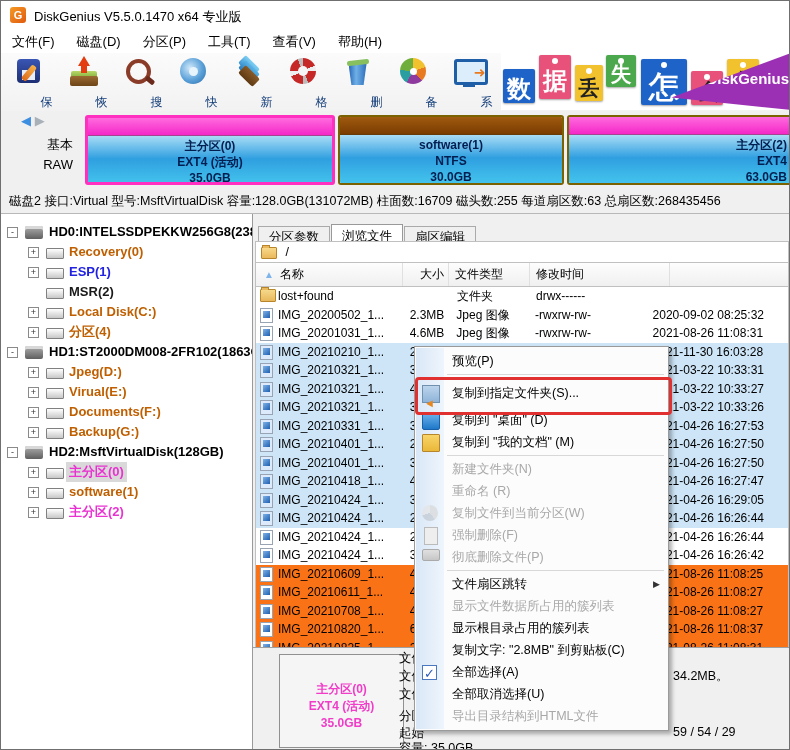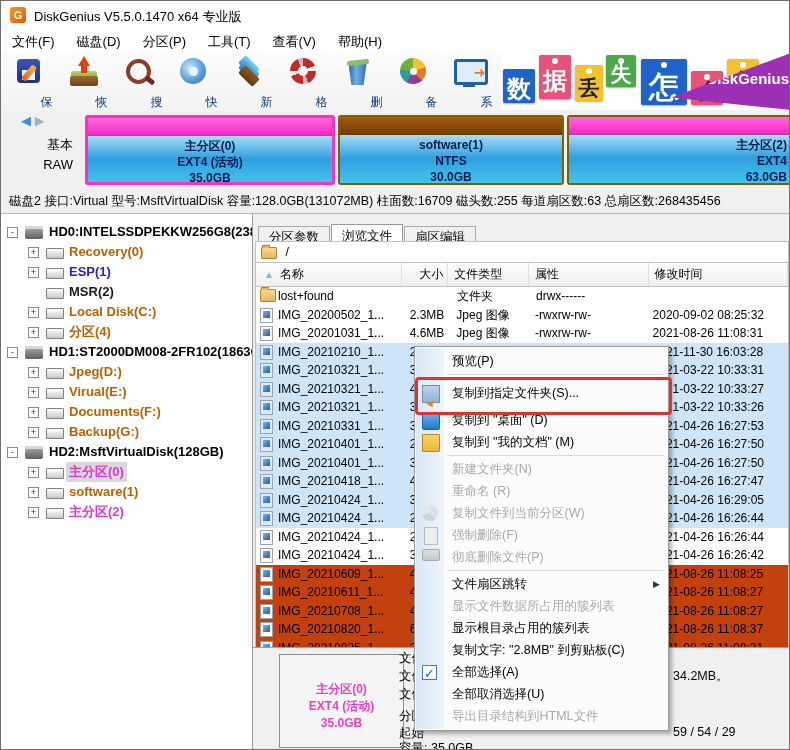--- a/index.html
+++ b/index.html
@@ -111,21 +111,21 @@
   .pathtxt{font-size:12.5px;vertical-align:top;line-height:21px;}
   .lhead{position:absolute;left:2px;top:49px;width:534px;height:24px;background:linear-gradient(#fdfdfd,#f0f0f0);
          border:1px solid #c0c0c0;border-top:none;box-sizing:border-box;display:flex;font-size:12px;color:#000;}
   .lhead .hc{border-right:1px solid #e0e0e0;line-height:22px;padding-left:6px;box-sizing:border-box;overflow:hidden;}
   .sortarr{color:#7eb4ea;font-size:10px;margin:0 6px 0 2px;}
   .w-name{width:147px;} .w-size{width:46px;text-align:right;padding-right:4px;box-sizing:border-box;}
   .w-type{width:81px;} .w-attr{width:120px;} .w-date{width:140px;}
   #rows{position:absolute;left:2px;top:73px;width:534px;height:360px;background:#fff;border-left:1px solid #c0c0c0;border-right:1px solid #c0c0c0;box-sizing:border-box;overflow:hidden;}
   .frow{display:flex;height:18.5px;line-height:18.5px;font-size:12px;color:#000;white-space:nowrap;}
   .frow.sel{background:#cde5f7;}
-  .frow.cream{background:#c2410c;}
+  .frow.cream{background:#f97316;}
   .frow .fc{overflow:hidden;box-sizing:border-box;}
   .frow .name{width:147px;position:relative;padding-left:22px;}
   .fico{position:absolute;left:4px;top:2px;}
   .ic-folder{width:14px;height:11px;background:linear-gradient(#f5d98c,#e8b85c);border:1px solid #b8862a;border-radius:1px;position:relative;}
   .ic-folder::before{content:"";position:absolute;left:0;top:-3px;width:6px;height:2px;background:#e8b85c;border:1px solid #b8862a;border-bottom:none;}
   .ic-img{width:11px;height:13px;background:#fff;border:1px solid #98a4b4;position:relative;}
   .ic-img::before{content:"";position:absolute;left:1.5px;top:2px;width:7px;height:7px;background:linear-gradient(135deg,#7fb2e8,#1e5fb0);}
   .frow.sel .ic-img{background:#dceafc;}
   
   #bpanel{position:absolute;left:0px;top:433px;width:538px;height:104px;background:#f0f0f0;border-top:1px solid #a0a0a0;box-sizing:border-box;}
@@ -371,21 +371,20 @@
 
     <div class="pathbar">
       <span class="fold"></span>
       <span class="pathtxt">/</span>
     </div>
 
     <div class="lhead">
       <div class="hc w-name"><span class="sortarr">▲</span><span>名称</span></div>
       <div class="hc w-size">大小</div>
       <div class="hc w-type">文件类型</div>
-      <div class="hc w-attr">属性</div>
       <div class="hc w-date">修改时间</div>
     </div>
 
     <div id="rows">
 
     <div class="frow">
           <div class="fc name"><span class="fico">
               <i style="display:block" class=" ic-folder"></i>
             </span><span>lost+found</span></div>
           <div class="fc w-size"></div>

